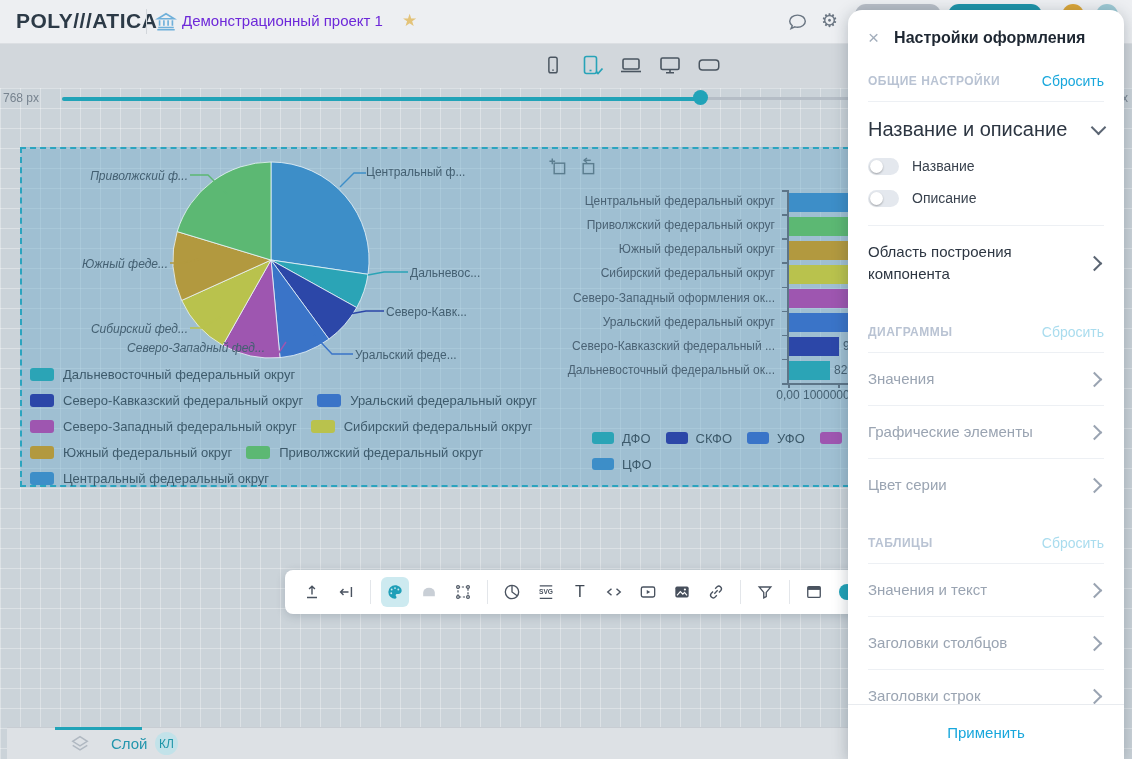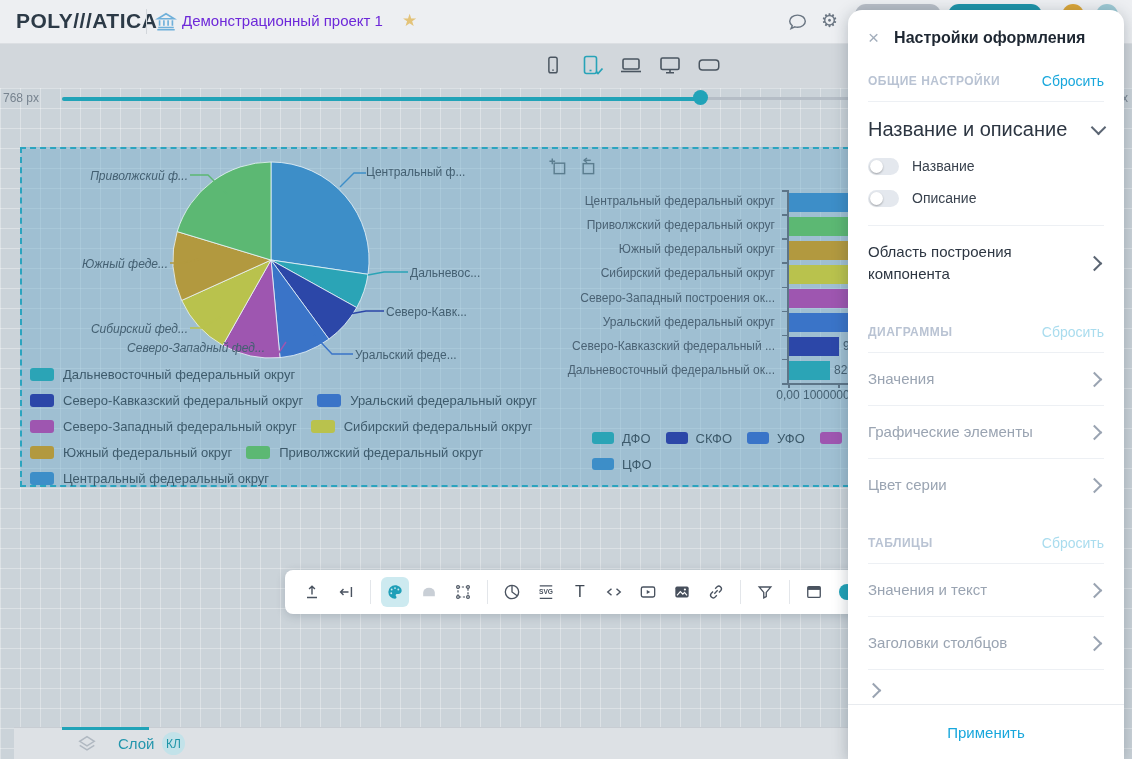--- a/index.html
+++ b/index.html
@@ -66,21 +66,21 @@
   .bl-item span.lg-txt{font-size:13px;color:#3d5a6b;white-space:nowrap;}
   
   .toolbar{position:absolute;left:285px;top:570px;width:580px;height:44px;background:#fff;border-radius:8px;
      box-shadow:0 2px 10px rgba(30,45,60,.18);display:flex;align-items:center;padding:0 10px;box-sizing:border-box;z-index:8;}
   .tbtn{width:30px;height:30px;margin:0 3px;border:none;background:transparent;display:flex;align-items:center;
         justify-content:center;border-radius:6px;cursor:pointer;padding:0;color:#4a5360;font-size:15px;}
   .tbtn.active{background:#cdeaf0;}
   .tdiv{width:1px;height:24px;background:#e3e6ea;margin:0 7px;}
   .teal-dot{width:16px;height:16px;border-radius:50%;background:#21a3b8;margin-left:8px;flex:0 0 auto;}
   
-  .tabbar{position:absolute;left:14px;top:727px;width:912px;height:32px;background:#dde1e5;
+  .tabbar{position:absolute;left:7px;top:727px;width:912px;height:32px;background:#dde1e5;
           border-top:1px solid #c8cdd3;z-index:6;}
   .tab-indicator{position:absolute;left:48px;top:-1px;width:87px;height:3px;background:#21a3b8;}
   .layers-ic{position:absolute;left:62px;top:6px;}
   .layer-label{position:absolute;left:104px;top:7px;font-size:15px;color:#2496ad;}
   .kl-badge{position:absolute;left:148px;top:4px;width:23px;height:23px;border-radius:50%;background:#c2e2e9;
             color:#1d95a8;font-size:12px;font-weight:normal;display:flex;align-items:center;justify-content:center;}
   
   .panel{position:absolute;left:848px;top:10px;width:276px;height:749px;background:#fff;
          border-radius:14px 14px 0 0;box-shadow:0 3px 16px rgba(30,45,60,.28);z-index:30;}
   .p-body{position:absolute;top:0;bottom:54px;left:0;right:0;overflow:hidden;padding:0 20px;}
@@ -280,21 +280,21 @@
         <div class="tickL" style="top: 41px;"></div>
         <span class="bar-cat" style="top: 69.125px;">Приволжский федеральный округ</span>
         <div class="bar" style="top: 67.625px; width: 147px; background: rgb(92, 184, 115);"></div>
         <div class="tickL" style="top: 65.125px;"></div>
         <span class="bar-cat" style="top: 93.25px;">Южный федеральный округ</span>
         <div class="bar" style="top: 91.75px; width: 83px; background: rgb(178, 153, 63);"></div>
         <div class="tickL" style="top: 89.25px;"></div>
         <span class="bar-cat" style="top: 117.375px;">Сибирский федеральный округ</span>
         <div class="bar" style="top: 115.875px; width: 73px; background: rgb(185, 194, 77);"></div>
         <div class="tickL" style="top: 113.375px;"></div>
-        <span class="bar-cat" style="top: 141.5px;">Северо-Западный построения ок...</span>
+        <span class="bar-cat" style="top: 141.5px;">Северо-Западный оформления ок...</span>
         <div class="bar" style="top: 140px; width: 70px; background: rgb(158, 86, 176);"></div>
         <div class="tickL" style="top: 137.5px;"></div>
         <span class="bar-cat" style="top: 165.625px;">Уральский федеральный округ</span>
         <div class="bar" style="top: 164.125px; width: 62px; background: rgb(58, 116, 200);"></div>
         <div class="tickL" style="top: 161.625px;"></div>
         <span class="bar-cat" style="top: 189.75px;">Северо-Кавказский федеральный ...</span>
         <div class="bar" style="top: 188.25px; width: 50px; background: rgb(44, 71, 168);"></div>
         <span class="bar-val" style="left: 821px; top: 189.75px;">9</span>
         <div class="tickL" style="top: 185.75px;"></div>
         <span class="bar-cat" style="top: 213.875px;">Дальневосточный федеральный ок...</span>
@@ -500,20 +500,21 @@
       <div id="table-items">
           <div class="p-item">
             <span class="p-item-label">Значения и текст</span>
             <span class="chev right gray"></span>
           </div>
           <div class="p-item">
             <span class="p-item-label">Заголовки столбцов</span>
             <span class="chev right gray"></span>
           </div>
           <div class="p-item">
+            <span class="p-item-label">Заголовки строк</span>
             <span class="chev right gray"></span>
           </div>
         </div>
     </div>
     <div class="p-foot">
       <button class="apply">Применить</button>
     </div>
   </aside>
 
 </div>

